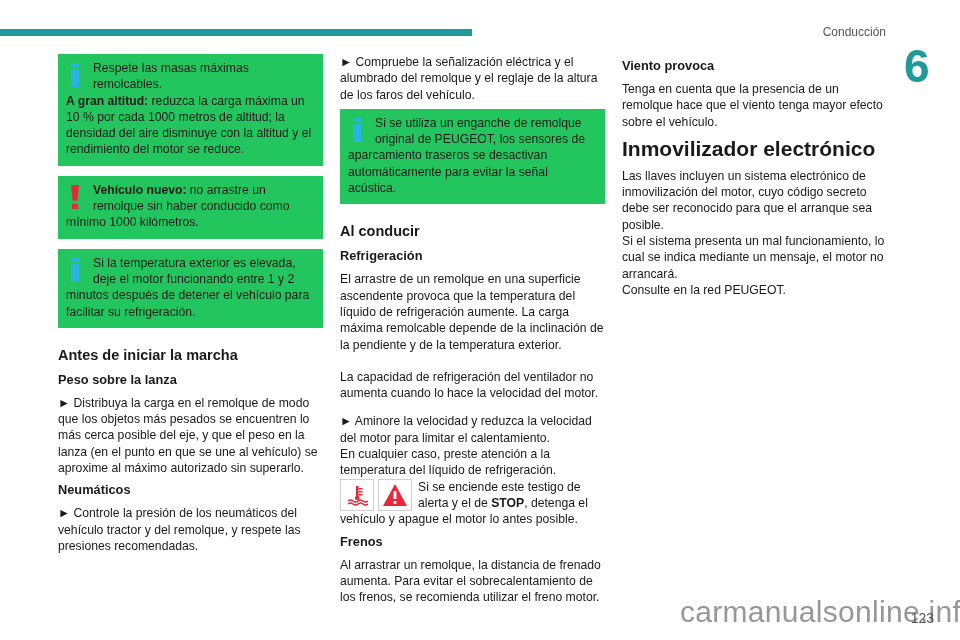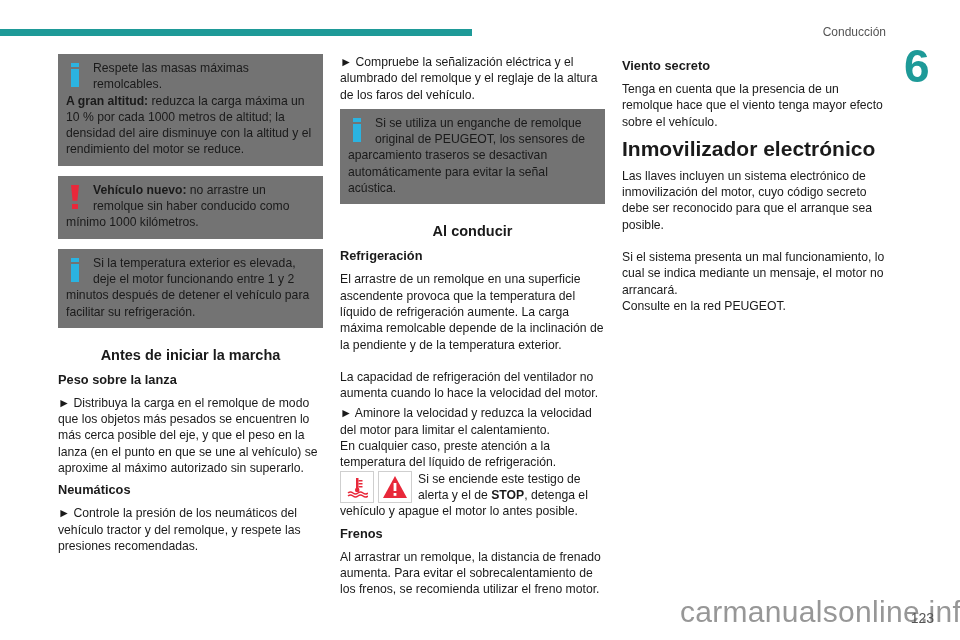--- a/index.html
+++ b/index.html
@@ -8,30 +8,30 @@
 
   .top-bar { position: absolute; left: 0; top: 29px; width: 472px; height: 7px; background: #1e9a98; }
   .header-title { position: absolute; right: 74px; top: 24px; font-size: 12px; color: #555; }
   .chapter-num { position: absolute; left: 904px; top: 40px; font-size: 46px; font-weight: bold; color: #1e9a98; line-height: 52px; }
 
   .col { position: absolute; top: 54px; width: 265px; }
   .col1 { left: 58px; }
   .col2 { left: 340px; }
   .col3 { left: 622px; }
 
-  .box { background: #737373; padding: 6px 8px 8px 8px; margin-bottom: 10px; }
+  .box { background: #22c55e; padding: 6px 8px 8px 8px; margin-bottom: 10px; }
   .box .icon { float: left; width: 14px; height: 24px; margin: 3px 11px 0 2px; position: relative; }
   .info-icon .dot { position: absolute; left: 3px; top: 0; width: 8px; height: 4px; background: #2bb3e0; }
   .info-icon .bar { position: absolute; left: 3px; top: 6px; width: 8px; height: 18px; background: #2bb3e0; }
   .warn-icon .bar { position: absolute; left: 3px; top: 0; width: 8px; height: 16px; background: #e8283a; clip-path: polygon(0 0,100% 0,80% 100%,20% 100%); }
   .warn-icon .dot { position: absolute; left: 4px; top: 19px; width: 6px; height: 5px; background: #e8283a; }
   .box p { margin: 0; }
 
   b { font-weight: bold; }
-  h2 { font-size: 14.5px; font-weight: bold; margin: 18px 0 8px 0; line-height: 18px; text-align: center; }
+  h2 { font-size: 14.5px; font-weight: bold; margin: 18px 0 8px 0; line-height: 18px; }
   h3 { font-size: 12.8px; font-weight: bold; margin: 4px 0 7px 0; line-height: 16px; }
   p { margin-bottom: 6px; }
   .big-title { font-size: 24px; color: #6b8a8e; line-height: 30px; margin: 20px 0 14px 0; font-weight: normal; }
   .sub-title { font-size: 21px; font-weight: bold; line-height: 26px; margin: 0 0 6px 0; }
 
   .warn-icons { float: left; margin: 0 6px 0 0; display: flex; gap: 4px; }
   .wi { width: 34px; height: 32px; border: 1px solid #cfcfcf; display: flex; align-items: center; justify-content: center; background: #fff; }
 
   .page-num { position: absolute; right: 26px; top: 610px; font-size: 14px; color: #555; }
   .watermark { position: absolute; left: 680px; top: 604px; font-size: 30px; color: #8c8c8c; opacity: 0.9; letter-spacing: 0.3px; }
@@ -78,21 +78,21 @@
   <div class="box">
     <span class="icon info-icon">
         <span class="dot"></span>
         <span class="bar"></span>
       </span>
     <p>Si se utiliza un enganche de remolque original de PEUGEOT, los sensores de aparcamiento traseros se desactivan automáticamente para evitar la señal acústica.</p>
   </div>
   <h2>Al conducir</h2>
   <h3>Refrigeración</h3>
   <p style="margin-bottom:16px">El arrastre de un remolque en una superficie ascendente provoca que la temperatura del líquido de refrigeración aumente. La carga máxima remolcable depende de la inclinación de la pendiente y de la temperatura exterior.</p>
-  <p style="margin-bottom:4px">La capacidad de refrigeración del ventilador no aumenta cuando lo hace la velocidad del motor.</p>
+  <p style="margin-bottom:12px">La capacidad de refrigeración del ventilador no aumenta cuando lo hace la velocidad del motor.</p>
   <p style="margin-bottom:0">► Aminore la velocidad y reduzca la velocidad del motor para limitar el calentamiento.</p>
   <p style="margin-bottom:0">En cualquier caso, preste atención a la temperatura del líquido de refrigeración.</p>
   <div style="margin-bottom:6px;">
     <div class="warn-icons">
       <span class="wi">
         <svg width="22" height="22" viewBox="0 0 22 22">
             <rect x="10" y="2" width="2.5" height="11" fill="#e8283a"></rect>
             <rect x="12.5" y="4" width="4" height="1.5" fill="#e8283a"></rect>
             <rect x="12.5" y="7" width="4" height="1.5" fill="#e8283a"></rect>
             <rect x="12.5" y="10" width="4" height="1.5" fill="#e8283a"></rect>
@@ -109,22 +109,22 @@
           </svg>
       </span>
     </div>
     <span>Si se enciende este testigo de alerta y el de </span><b>STOP</b><span>, detenga el vehículo y apague el motor lo antes posible.</span>
   </div>
   <h3>Frenos</h3>
   <p>Al arrastrar un remolque, la distancia de frenado aumenta. Para evitar el sobrecalentamiento de los frenos, se recomienda utilizar el freno motor.</p>
 </div>
 
 <div class="col col3">
-  <h3>Viento secreto</h3>
+  <h3>Viento provoca</h3>
   <p>Tenga en cuenta que la presencia de un remolque hace que el viento tenga mayor efecto sobre el vehículo.</p>
   <div class="sub-title">Inmovilizador electrónico</div>
-  <p style="margin-bottom:16px">Las llaves incluyen un sistema electrónico de inmovilización del motor, cuyo código secreto debe ser reconocido para que el arranque sea posible.</p>
+  <p style="margin-bottom:0">Las llaves incluyen un sistema electrónico de inmovilización del motor, cuyo código secreto debe ser reconocido para que el arranque sea posible.</p>
   <p style="margin-bottom:0">Si el sistema presenta un mal funcionamiento, lo cual se indica mediante un mensaje, el motor no arrancará.</p>
   <p>Consulte en la red PEUGEOT.</p>
 </div>
 
 <div class="watermark">carmanualsonline.info</div>
 <div class="page-num">123</div>
 
 </body></html>

